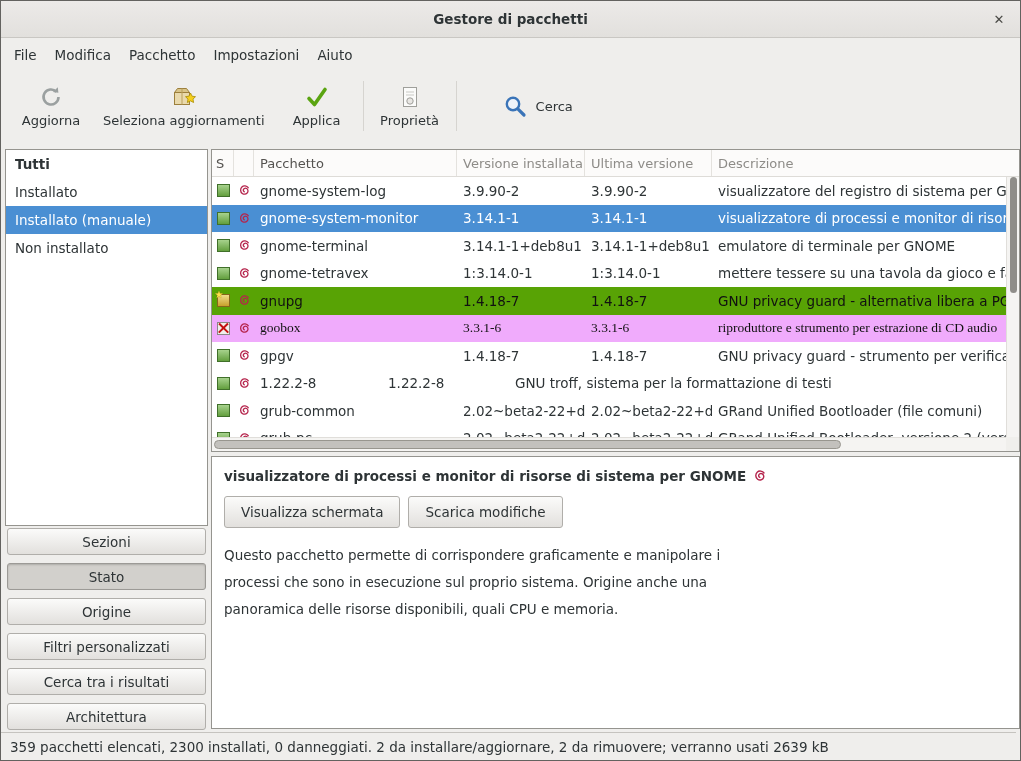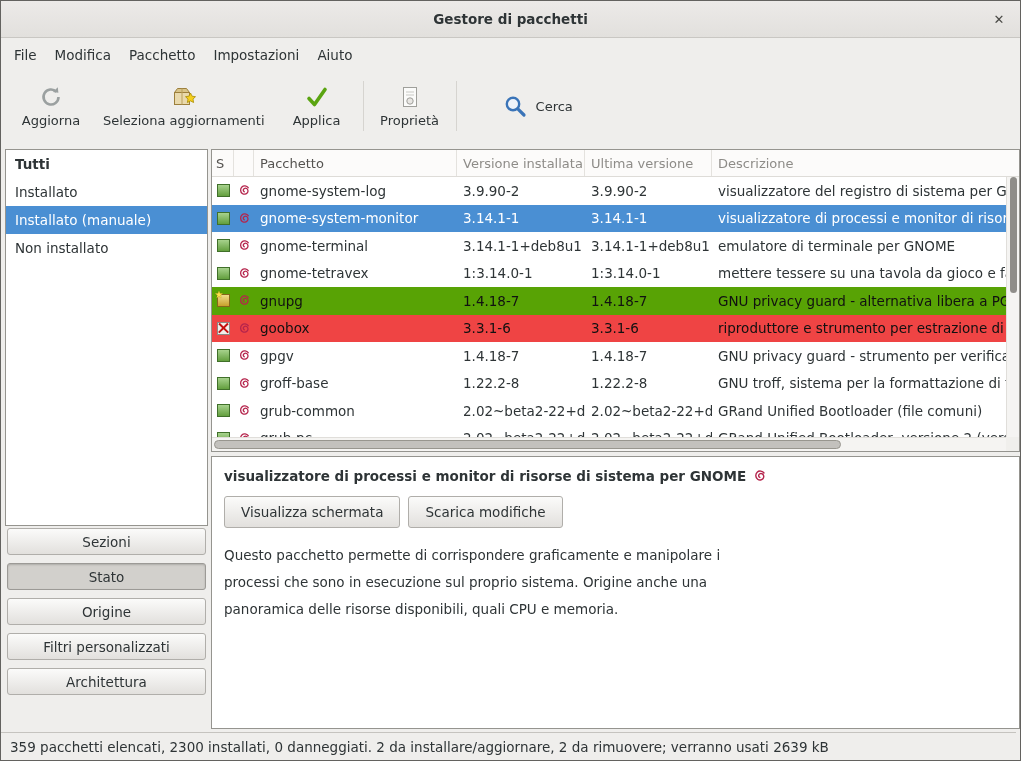--- a/index.html
+++ b/index.html
@@ -52,21 +52,21 @@
   .c-v1{width:128px;flex:none;}
   .c-v2{width:127px;flex:none;}
   .c-desc{flex:1;min-width:0;border-right:none;}
   .rows{position:absolute;top:27px;left:0;right:13px;bottom:14px;overflow:hidden;}
   .trow{height:27.5px;display:flex;align-items:center;font-size:13.5px;white-space:nowrap;}
   .trow>div{height:100%;display:flex;align-items:center;padding:0 6px;box-sizing:border-box;overflow:hidden;}
   .trow .c-s{padding:0 4px;justify-content:center;}
   .trow .c-e{padding:0 2px;}
   .row-selected{background:#4a8fd3;color:#fff;}
   .row-marked-install{background:#58a305;color:#111;}
-  .row-marked-remove{background:#ef4444;color:#111;}
+  .row-marked-remove{background:#f0abfc;color:#111;font-family:Liberation Serif, serif;}
   
   .st{width:13px;height:13px;box-sizing:border-box;display:inline-block;border:1px solid;position:relative;flex:none;}
   .st-installed{background:linear-gradient(#a7d28d,#639f3e);border-color:#40702a;}
   .st-marked-upgrade{background:linear-gradient(#f1dd8a,#c9a02c);border-color:#85661a;}
   .st-marked-upgrade::after{content:"★";position:absolute;top:-6px;left:-3px;font-size:10px;color:#ffe14a;
     text-shadow:0 0 1px #7a5c00;}
   .st-marked-remove{background:#f2efeb;border-color:#8a8a86;}
   .st-marked-remove::before,.st-marked-remove::after{content:"";position:absolute;left:-1px;top:4.5px;width:13px;height:2.4px;background:#c40f0f;}
   .st-marked-remove::before{transform:rotate(45deg);}
   .st-marked-remove::after{transform:rotate(-45deg);}
@@ -158,20 +158,21 @@
         <div class="fitem bold">Tutti</div>
         <div class="fitem">Installato</div>
         <div class="fitem selected">Installato (manuale)</div>
         <div class="fitem">Non installato</div>
       </div>
       <div class="sidebar-buttons">
         <div class="gtkbtn">Sezioni</div>
         <div class="gtkbtn pressed">Stato</div>
         <div class="gtkbtn">Origine</div>
         <div class="gtkbtn">Filtri personalizzati</div>
+        <div class="gtkbtn">Cerca tra i risultati</div>
         <div class="gtkbtn">Architettura</div>
       </div>
     </div>
 
     <div class="rightpane">
 
       <div class="table-wrap">
         <div class="theader">
           <div class="hc c-s dark">S</div>
           <div class="hc c-e"></div>
@@ -288,21 +289,20 @@
 
   <div class="trow row-normal">
     <div class="c-s">
                 <span class="st st-installed"></span>
               </div>
     <div class="c-e">
       <svg class="swirl" width="13" height="13" viewBox="0 0 14 14">
         <path d="M11 4 C9.5 1.8 6 1.4 4.2 3.2 C2.2 5.2 2.4 8.6 4.6 10.2 C6.4 11.5 9 11.2 10.2 9.4 C11.2 7.9 10.8 5.8 9.3 4.9 C8.1 4.2 6.5 4.6 5.9 5.8 C5.4 6.8 5.8 8 6.8 8.4" fill="none" stroke="#b5244c" stroke-width="1.4" stroke-linecap="round"></path>
       </svg>
     </div>
-    <div class="c-name">groff-base</div>
     <div class="c-v1">1.22.2-8</div>
     <div class="c-v2">1.22.2-8</div>
     <div class="c-desc">GNU troff, sistema per la formattazione di testi</div>
   </div>
 
   <div class="trow row-normal">
     <div class="c-s">
                 <span class="st st-installed"></span>
               </div>
     <div class="c-e">

